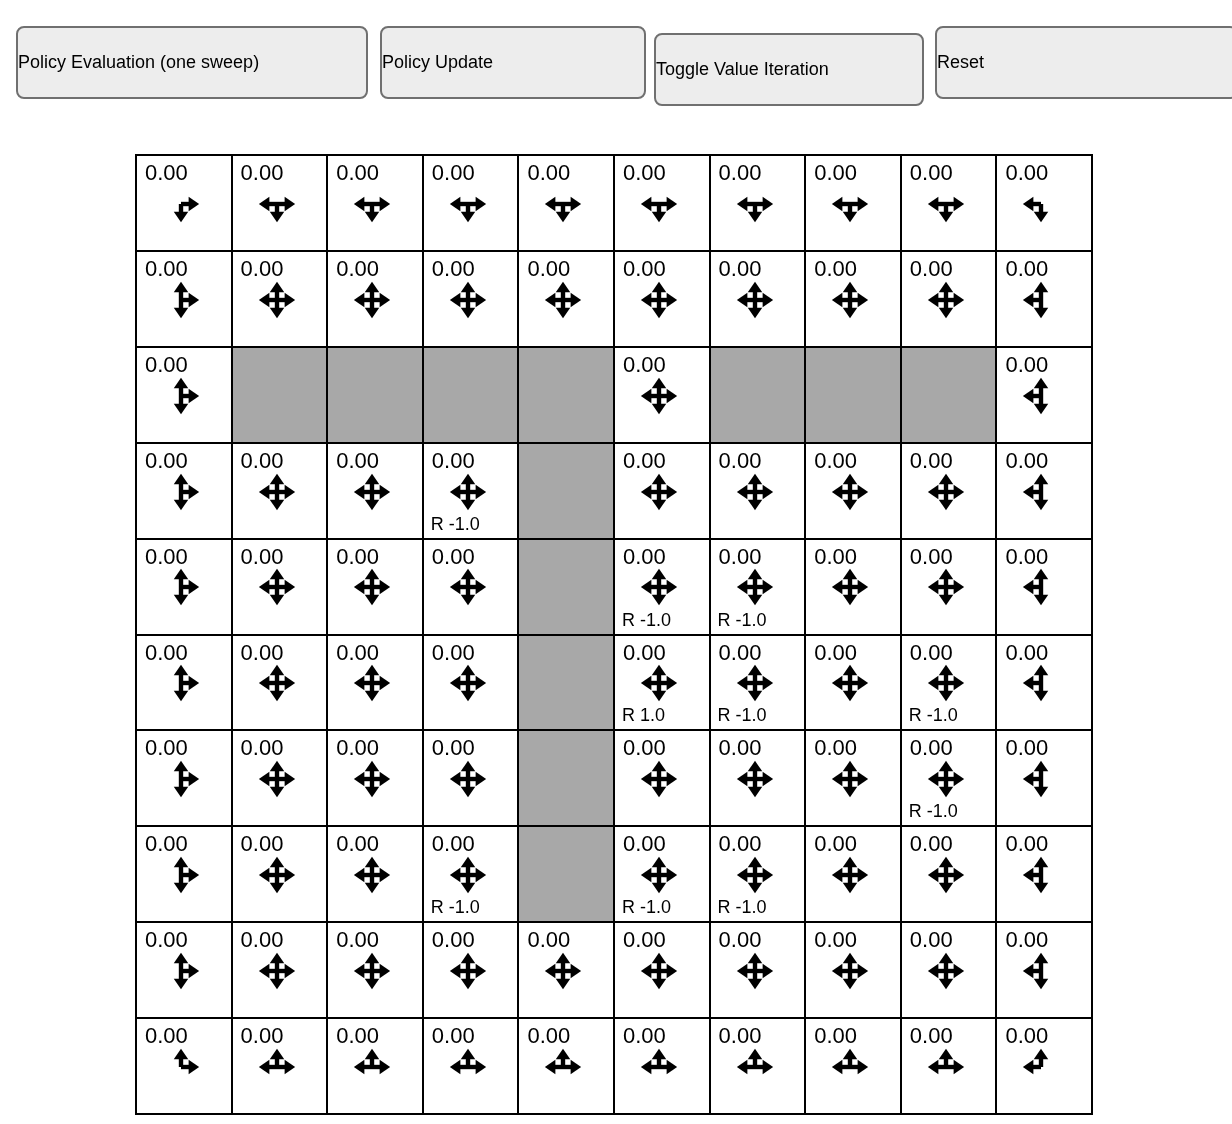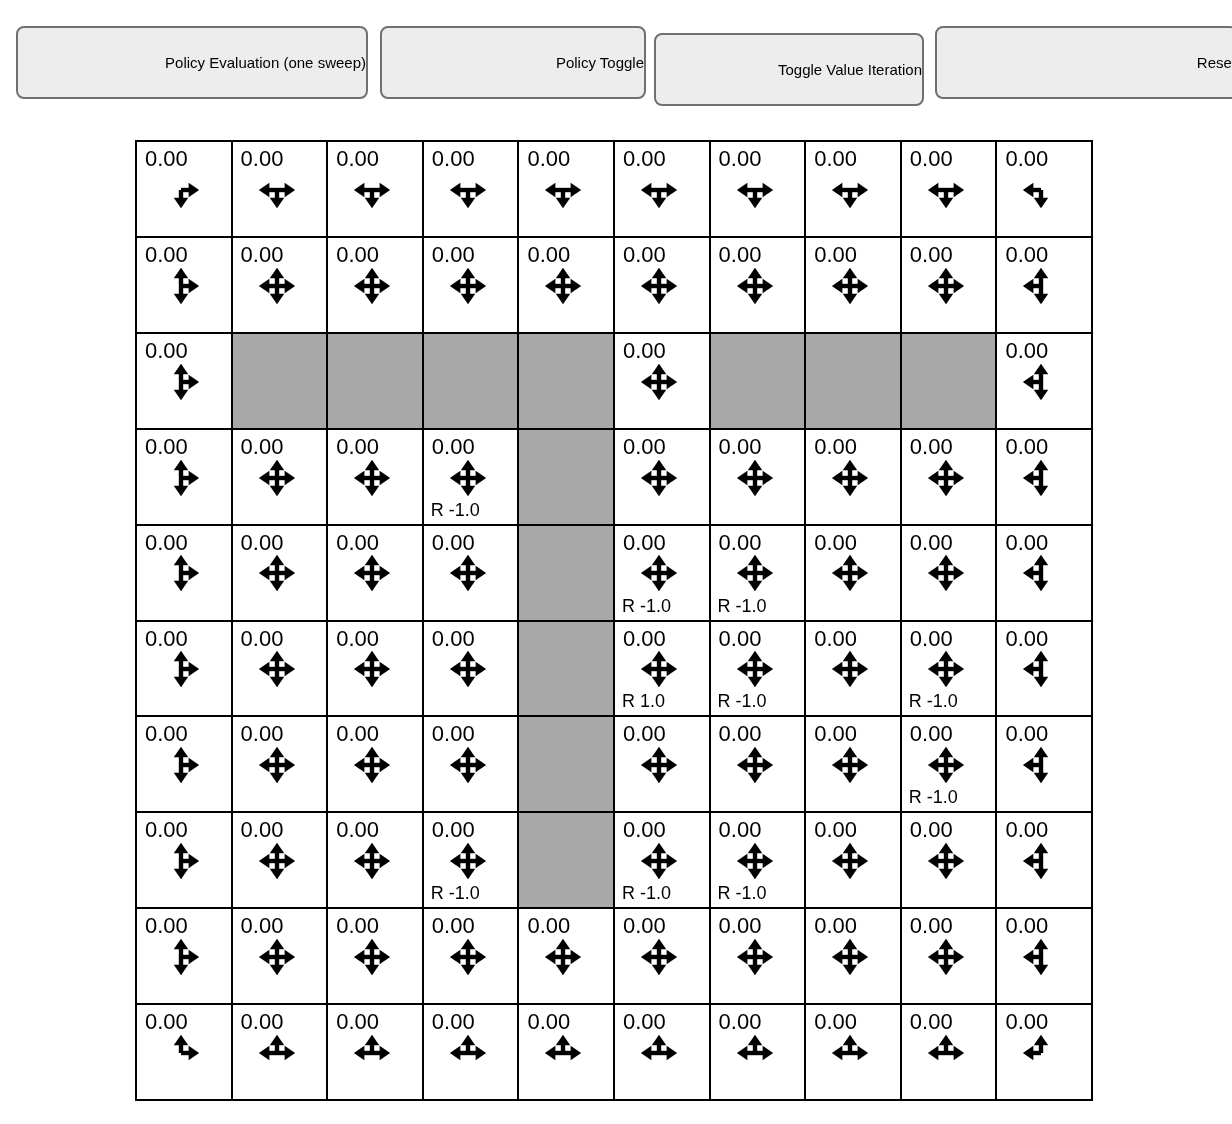--- a/index.html
+++ b/index.html
@@ -8,30 +8,30 @@
   *{box-sizing:border-box; margin:0; padding:0;}
   html,body{width:1232px; height:1124px; background:var(--bg);
     font-family:"Liberation Sans","DejaVu Sans",sans-serif; color:var(--ink);}
   .stage{position:relative; width:1232px; height:1124px; overflow:hidden;}
 
   
   .btn{
     position:absolute; top:26px; height:73px;
     background:var(--btn-bg); border:2px solid var(--btn-border); border-radius:8px;
     font-family:"Liberation Sans","DejaVu Sans",sans-serif;
-    font-size:15px; color:var(--ink); text-align:right; cursor:pointer;
+    font-size:18px; color:var(--ink); text-align:left; cursor:pointer;
   }
   .btn-1{left:16px;  width:352px;}
   .btn-2{left:380px; width:266px;}
   .btn-3{left:654px; width:270px;margin-top:7px;}
   .btn-4{left:935px; width:303px;}
 
   
   .grid{
-    position:absolute; left:135px; top:140px; width:958px; height:961px;
+    position:absolute; left:135px; top:154px; width:958px; height:961px;
     display:grid; grid-template-columns:repeat(10,1fr); grid-template-rows:repeat(10,1fr);
     border:1.5px solid var(--line); background:var(--bg);
   }
   .cell{position:relative; border:1.5px solid var(--line); background:var(--bg);}
   .cell.wall{background:var(--wall);}
   .val{
     position:absolute; top:5px; left:8px;
     font-size:22px; line-height:1.1; color:var(--ink); white-space:nowrap;
   }
   .reward{
@@ -42,21 +42,21 @@
     position:absolute; left:47%; top:51%; transform:translate(-50%,-50%);
     width:42px; height:42px; display:block;
   }
 </style>
 </head>
 <body>
 
 <div class="stage">
   <div>
     <button class="btn btn-1">Policy Evaluation (one sweep)</button>
-    <button class="btn btn-2">Policy Toggle</button>
+    <button class="btn btn-2">Policy Update</button>
     <button class="btn btn-3">Toggle Value Iteration</button>
     <button class="btn btn-4">Reset</button>
   </div>
 
   <div class="grid">
       <div class="cell">
         <div class="val">0.00</div>
         <svg viewBox="-22 -22 44 44" class="arrows">
           <g>
             <line x1="0" y1="0" x2="0" y2="10" stroke="#000000" stroke-width="4.6"></line>

